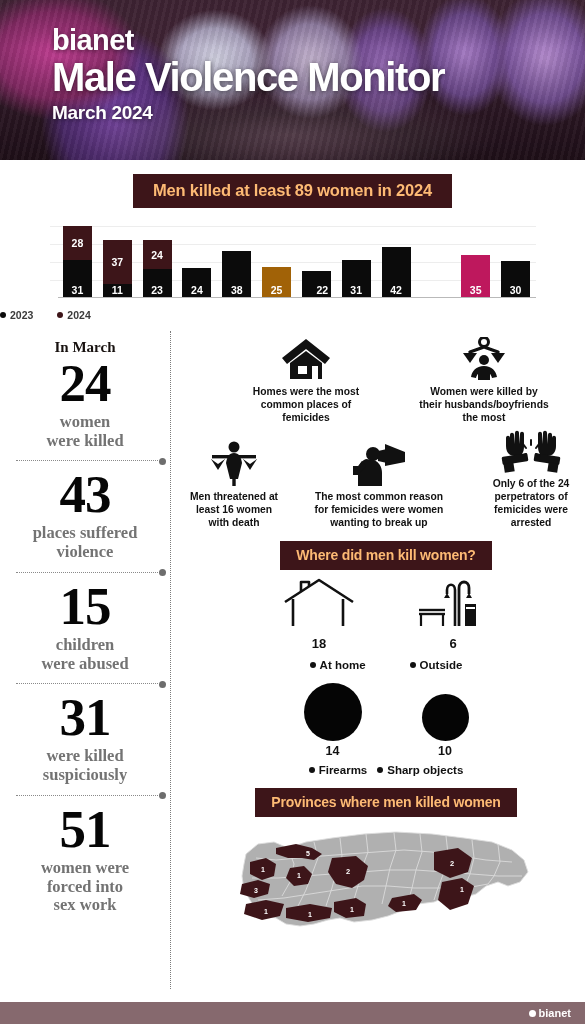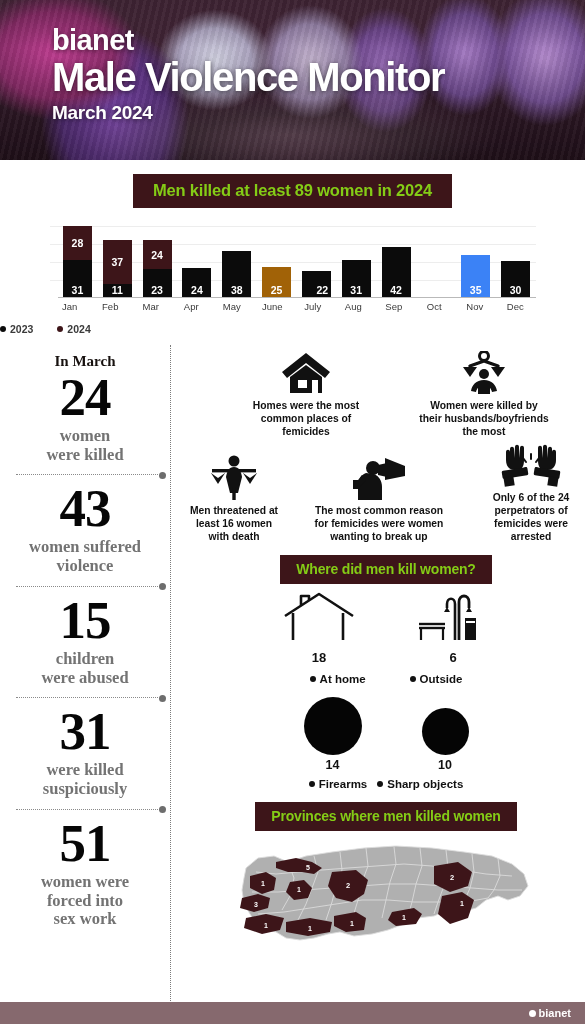--- a/index.html
+++ b/index.html
@@ -75,21 +75,21 @@
   .sub-title {
     font-size: 19px;
     font-weight: bold;
     letter-spacing: -0.3px;
     margin-top: 3px;
   }
 
   
   .banner {
     background: #3d1519;
-    color: #84cc16;
+    color: #fdba74;
     font-weight: bold;
     text-align: center;
     font-size: 15px;
     padding: 6px 14px 7px;
     display: inline-block;
     letter-spacing: -0.2px;
   }
 
   
   .chart-block {
@@ -405,45 +405,31 @@
               <div class="seg-2023 only" style="height: 50px; background: rgb(11, 11, 11);">42</div>
             </div>
           </div>
           <div class="bar-col">
             <div class="bar">
               <div class="seg-2023 only" style="height: 25px; background: #000000; margin-left: 29px;">21</div>
             </div>
           </div>
           <div class="bar-col">
             <div class="bar">
-              <div class="seg-2023 only" style="height: 42px; background: #3b82f6;">35</div>
+              <div class="seg-2023 only" style="height: 42px; background: #be185d;">35</div>
             </div>
           </div>
           <div class="bar-col">
             <div class="bar">
               <div class="seg-2023 only" style="height: 36px; background: rgb(11, 11, 11);">30</div>
             </div>
           </div>
         </div>
     </div>
 
-    <div class="x-labels" id="xlabels">
-        <div>Jan</div>
-        <div>Feb</div>
-        <div>Mar</div>
-        <div>Apr</div>
-        <div>May</div>
-        <div>June</div>
-        <div>July</div>
-        <div>Aug</div>
-        <div>Sep</div>
-        <div>Oct</div>
-        <div>Nov</div>
-        <div>Dec</div>
-      </div>
 
     <div class="legend">
       <span>
         <i class="ldot" style="background:#0b0b0b"></i>
         <b>2023</b>
       </span>
       <span>
         <i class="ldot" style="background:#3d1519"></i>
         <b>2024</b>
       </span>
@@ -454,21 +440,21 @@
 
     <div class="left-col" id="leftcol">
         <div class="stat">
           <div class="stat-eyebrow">In March</div>
           <div class="stat-num">24</div>
           <div class="stat-label"><span>women</span><br><span>were killed</span></div>
         </div>
         <div class="hdivider"></div>
         <div class="stat">
           <div class="stat-num">43</div>
-          <div class="stat-label"><span>women suffered</span><br><span>violence</span></div>
+          <div class="stat-label"><span>places suffered</span><br><span>violence</span></div>
         </div>
         <div class="hdivider"></div>
         <div class="stat">
           <div class="stat-num">15</div>
           <div class="stat-label"><span>children</span><br><span>were abused</span></div>
         </div>
         <div class="hdivider"></div>
         <div class="stat">
           <div class="stat-num">31</div>
           <div class="stat-label"><span>were killed</span><br><span>suspiciously</span></div>

